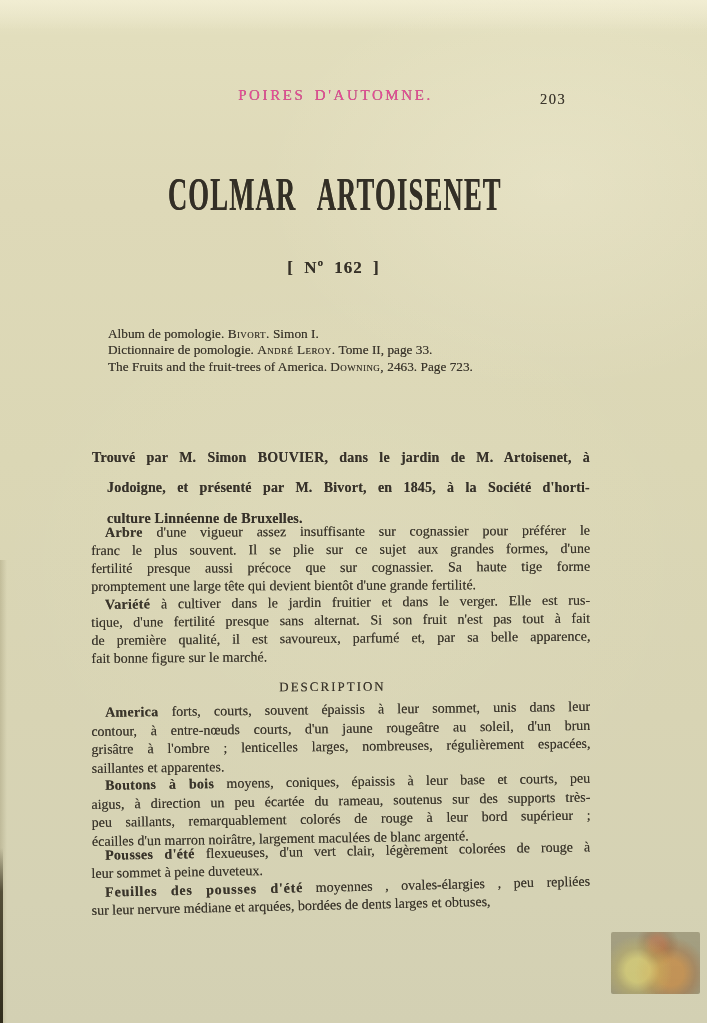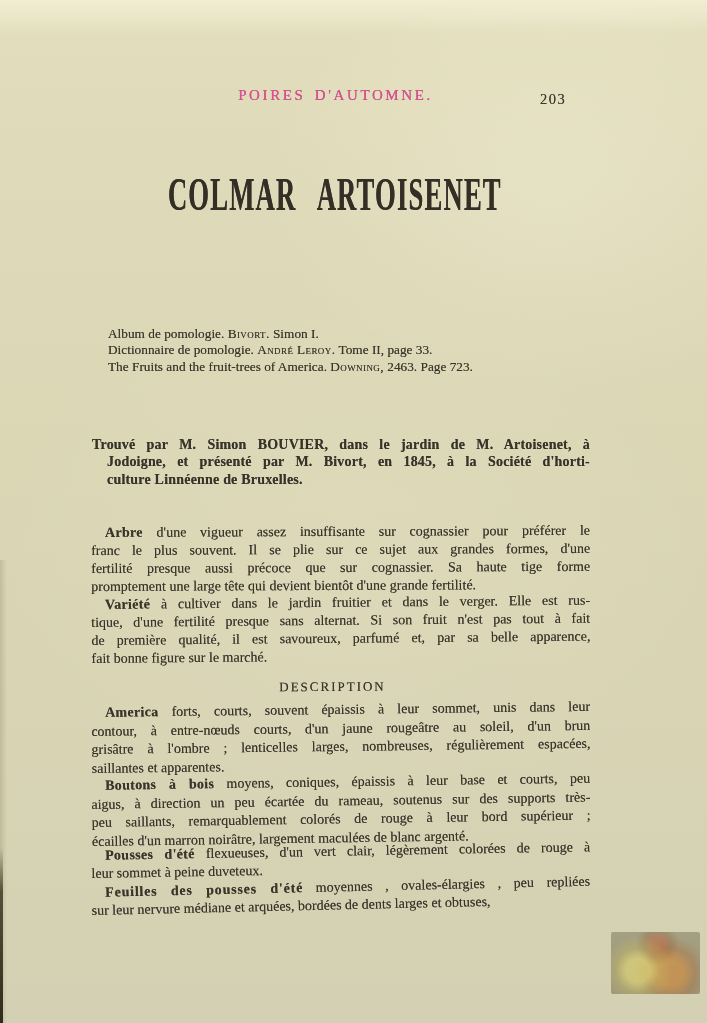--- a/index.html
+++ b/index.html
@@ -35,21 +35,21 @@
   .block{left:91px;width:499px;font-size:14px;color:#39342a;}
   .block .line{position:relative;line-height:18px;height:18px;white-space:nowrap;}
   .jl{white-space:normal!important;text-align:justify;text-align-last:justify;
     overflow:hidden;}
   .ind{padding-left:15px;}
   .fl{padding-left:14px;}
   .lead{position:static!important;font-weight:700;letter-spacing:0.3px;}
   .block .line span{position:static;}
   
   .prov{left:92px;top:436px;width:498px;font-weight:700;letter-spacing:0.2px;color:#37322a;}
-  .prov .line{line-height:17.4px;height:17.4px;}
+  .prov .line{line-height:17.4px;height:17.4px;margin-top:13px;}
   
   .p-arbre{top:524px;transform:rotate(-0.25deg);transform-origin:0 0;}
   .p-variete{top:596px;transform:rotate(-0.5deg);transform-origin:0 0;}
   
   .desc-h{left:84px;top:679px;width:497px;text-align:center;font-size:13px;
     letter-spacing:2px;color:#3a352b;transform:rotate(-0.3deg);}
   .p-rameaux{top:704px;transform:rotate(-0.7deg);transform-origin:0 0;}
   .p-rameaux .line,.p-boutons .line{line-height:18.5px;height:18.5px;}
   .p-boutons{top:777px;transform:rotate(-0.85deg);transform-origin:0 0;}
   .p-pousses{top:847px;transform:rotate(-1deg);transform-origin:0 0;}
@@ -77,20 +77,21 @@
 
   <div class="top-band"></div>
 
   <div class="running-head txt">POIRES D'AUTOMNE.</div>
   <div class="page-num txt">203</div>
 
   <h1 class="title">
     <span class="title-inner">COLMAR ARTOISENET</span>
   </h1>
 
+  <div class="numero txt">[ Nº 162 ]</div>
 
   <div class="bib txt">
     <div class="bib-line"><span class="bt">Album de pomologie.</span> <span class="ba">Bivort.</span> <span class="br">Simon I.</span></div>
     <div class="bib-line"><span class="bt">Dictionnaire de pomologie.</span> <span class="ba">André Leroy.</span> <span class="br">Tome II, page 33.</span></div>
     <div class="bib-line"><span class="bt">The Fruits and the fruit-trees of America.</span> <span class="ba">Downing,</span> <span class="br">2463. Page 723.</span></div>
   </div>
 
   <div class="block prov txt">
     <div class="line jl">Trouvé par M. Simon BOUVIER, dans le jardin de M. Artoisenet, à</div>
     <div class="line jl ind">Jodoigne, et présenté par M. Bivort, en 1845, à la Société d'horti-</div>

